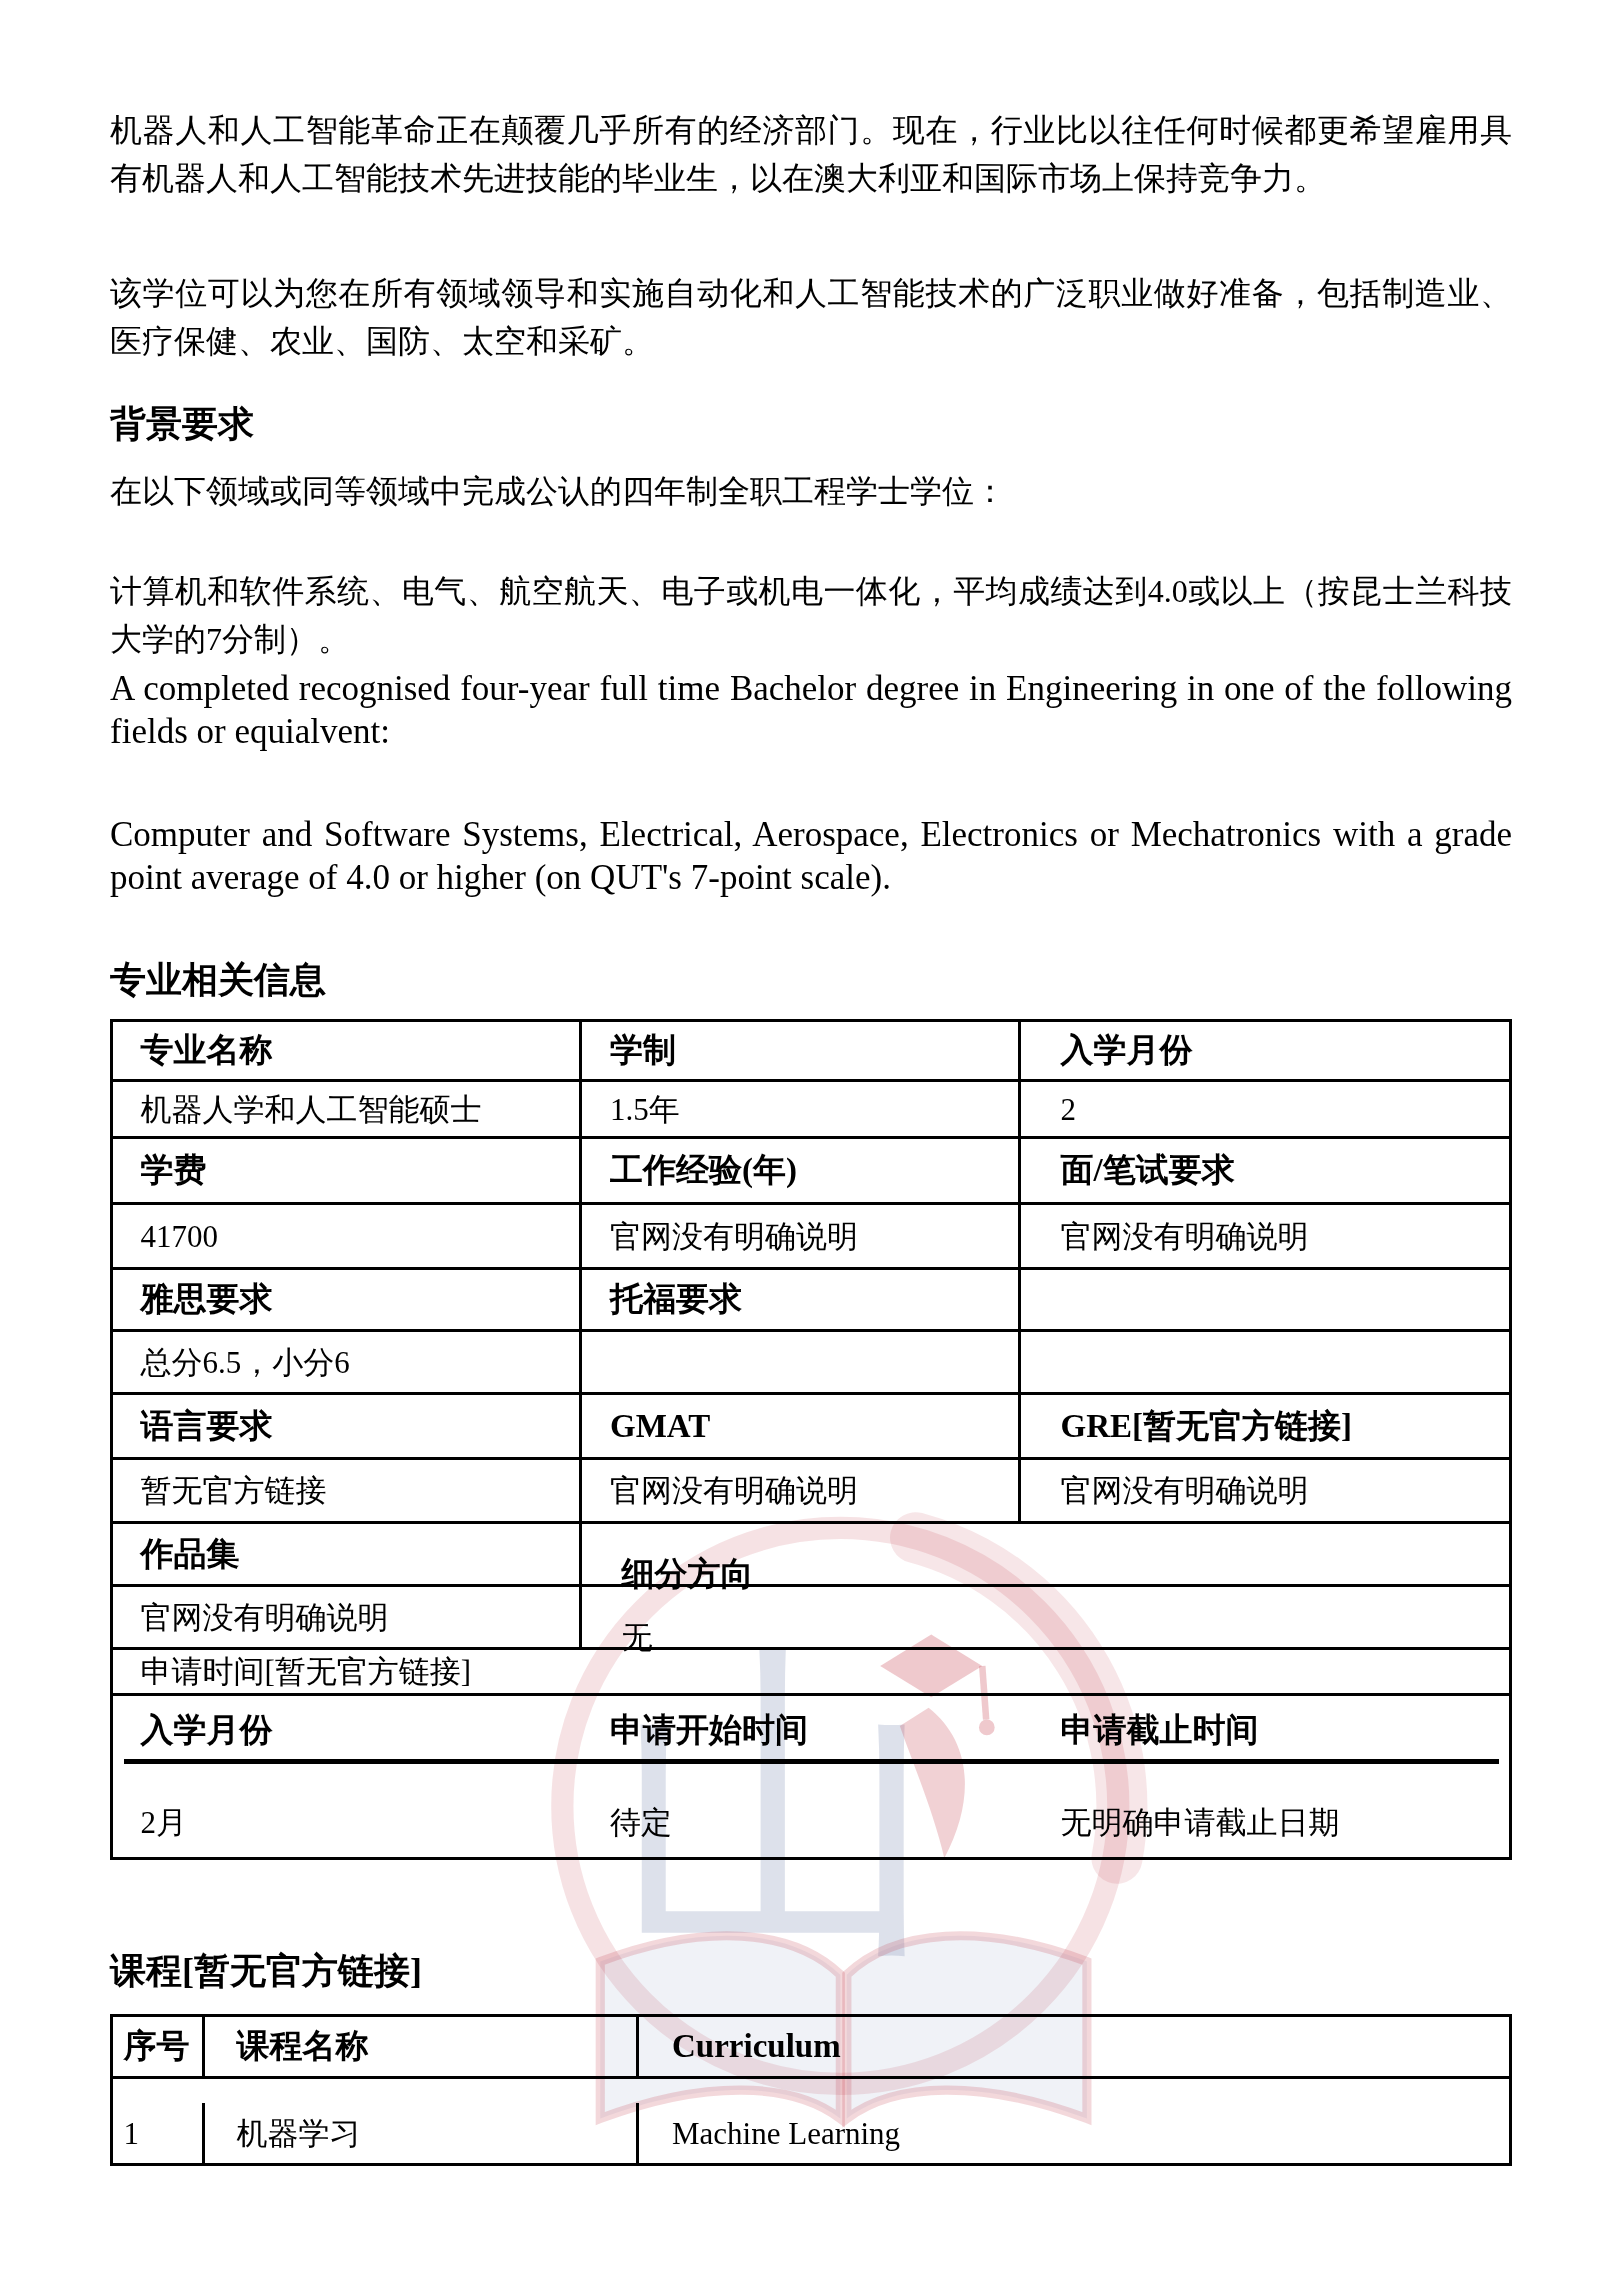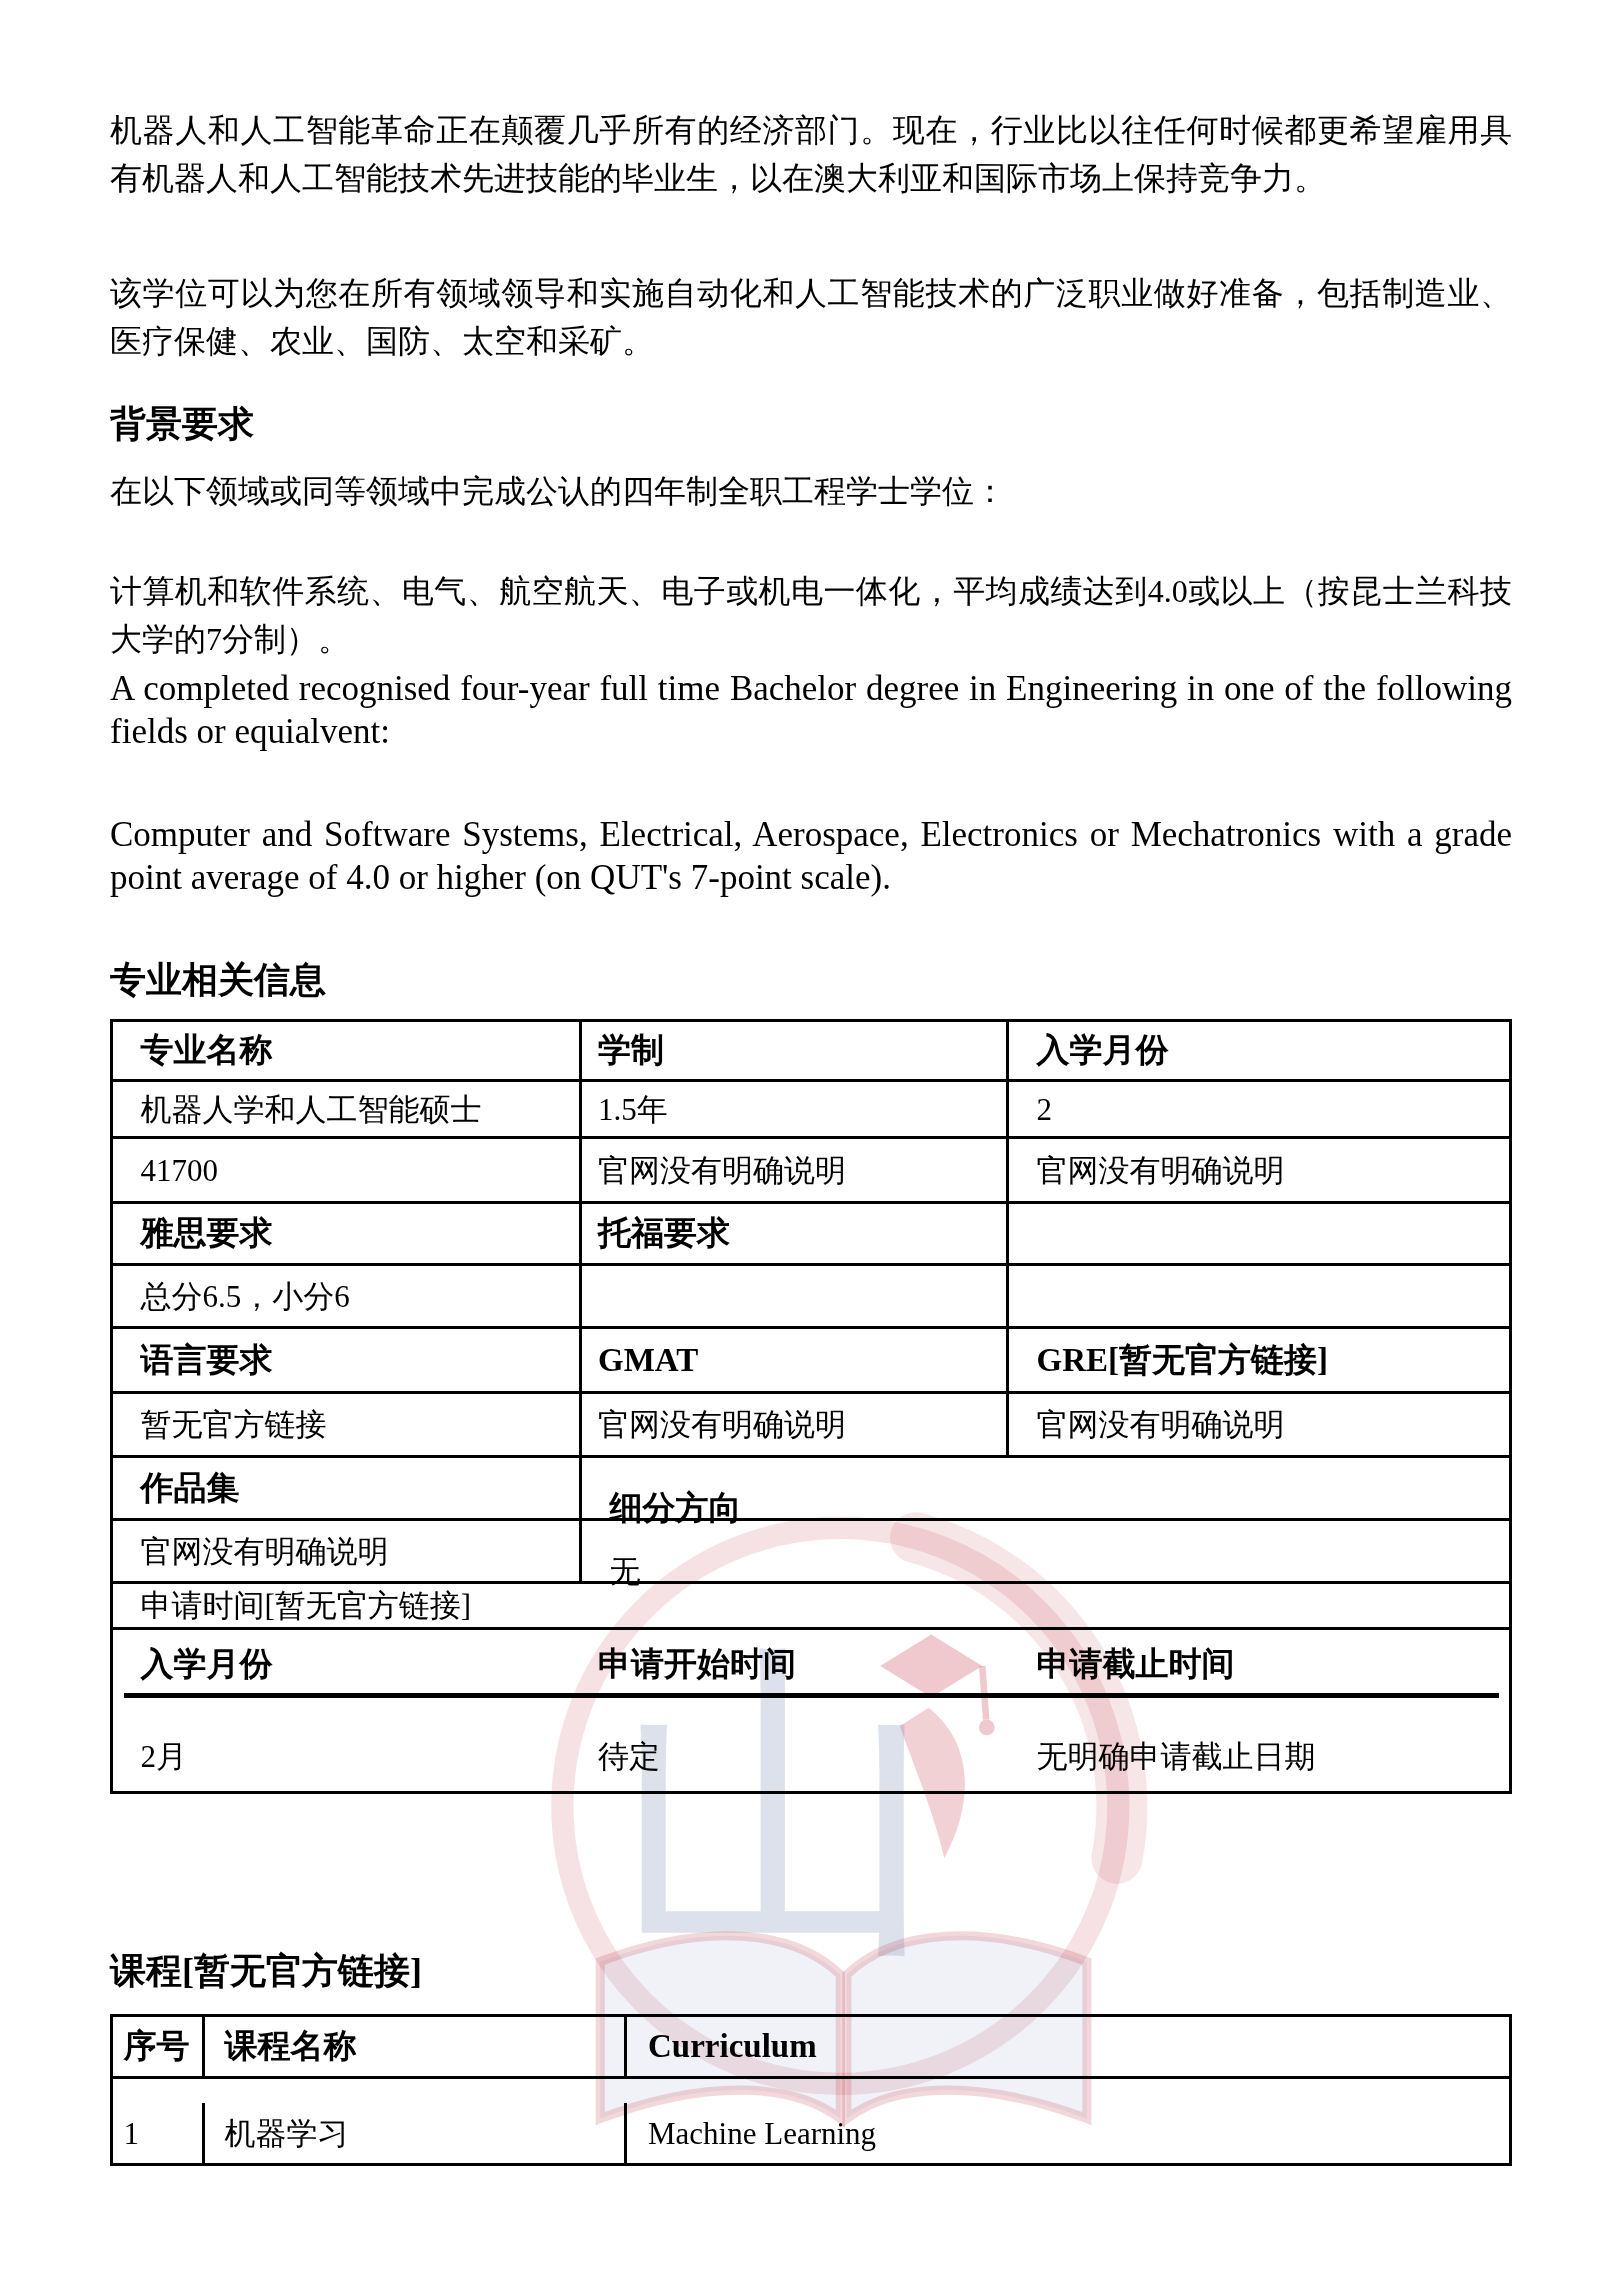--- a/index.html
+++ b/index.html
@@ -21,21 +21,21 @@
   .cjk-line{font-size:32px;line-height:48px;margin:0;white-space:nowrap;}
   .en-para{font-size:35px;line-height:43px;text-align:justify;margin:0;}
   .heading{font-size:36px;line-height:43px;font-weight:bold;margin:0;}
   
   .tbl{
     position:absolute;left:110px;width:1402px;
     border:3.9px solid #000;
     box-sizing:border-box;
     background:transparent;
   }
-  .trow{display:flex;border-bottom:3.9px solid #000;box-sizing:border-box;position:relative;}
+  .trow{display:flex;border-bottom:3.9px solid #000;box-sizing:border-box;position:relative;gap:12px;}
   .trow.last{border-bottom:none;margin-top:24px;}
   .trow.noline{border-bottom:none;}
   .tc{
     box-sizing:border-box;
     padding:0 11.8px 0 27.5px;
     display:flex;align-items:center;
     font-size:31px;line-height:37px;
   }
   .tc.hd{font-weight:bold;font-size:33px;}
   .tc.vdiv{border-right:3.3px solid #000;}
@@ -84,20 +84,25 @@
   <div class="tbl" style="top:1019px">
     <div class="trow" style="height:60px">
       <div class="tc hd vdiv w1">专业名称</div>
       <div class="tc hd vdiv w2">学制</div>
       <div class="tc hd w3">入学月份</div>
     </div>
     <div class="trow" style="height:57px">
       <div class="tc vdiv w1">机器人学和人工智能硕士</div>
       <div class="tc vdiv w2">1.5年</div>
       <div class="tc w3">2</div>
+    </div>
+    <div class="trow" style="height:66px">
+      <div class="tc hd vdiv w1">学费</div>
+      <div class="tc hd vdiv w2">工作经验(年)</div>
+      <div class="tc hd w3">面/笔试要求</div>
     </div>
     <div class="trow" style="height:65px">
       <div class="tc vdiv w1">41700</div>
       <div class="tc vdiv w2">官网没有明确说明</div>
       <div class="tc w3">官网没有明确说明</div>
     </div>
     <div class="trow" style="height:62px">
       <div class="tc hd vdiv w1">雅思要求</div>
       <div class="tc hd vdiv w2">托福要求</div>
       <div class="tc hd w3"></div>

